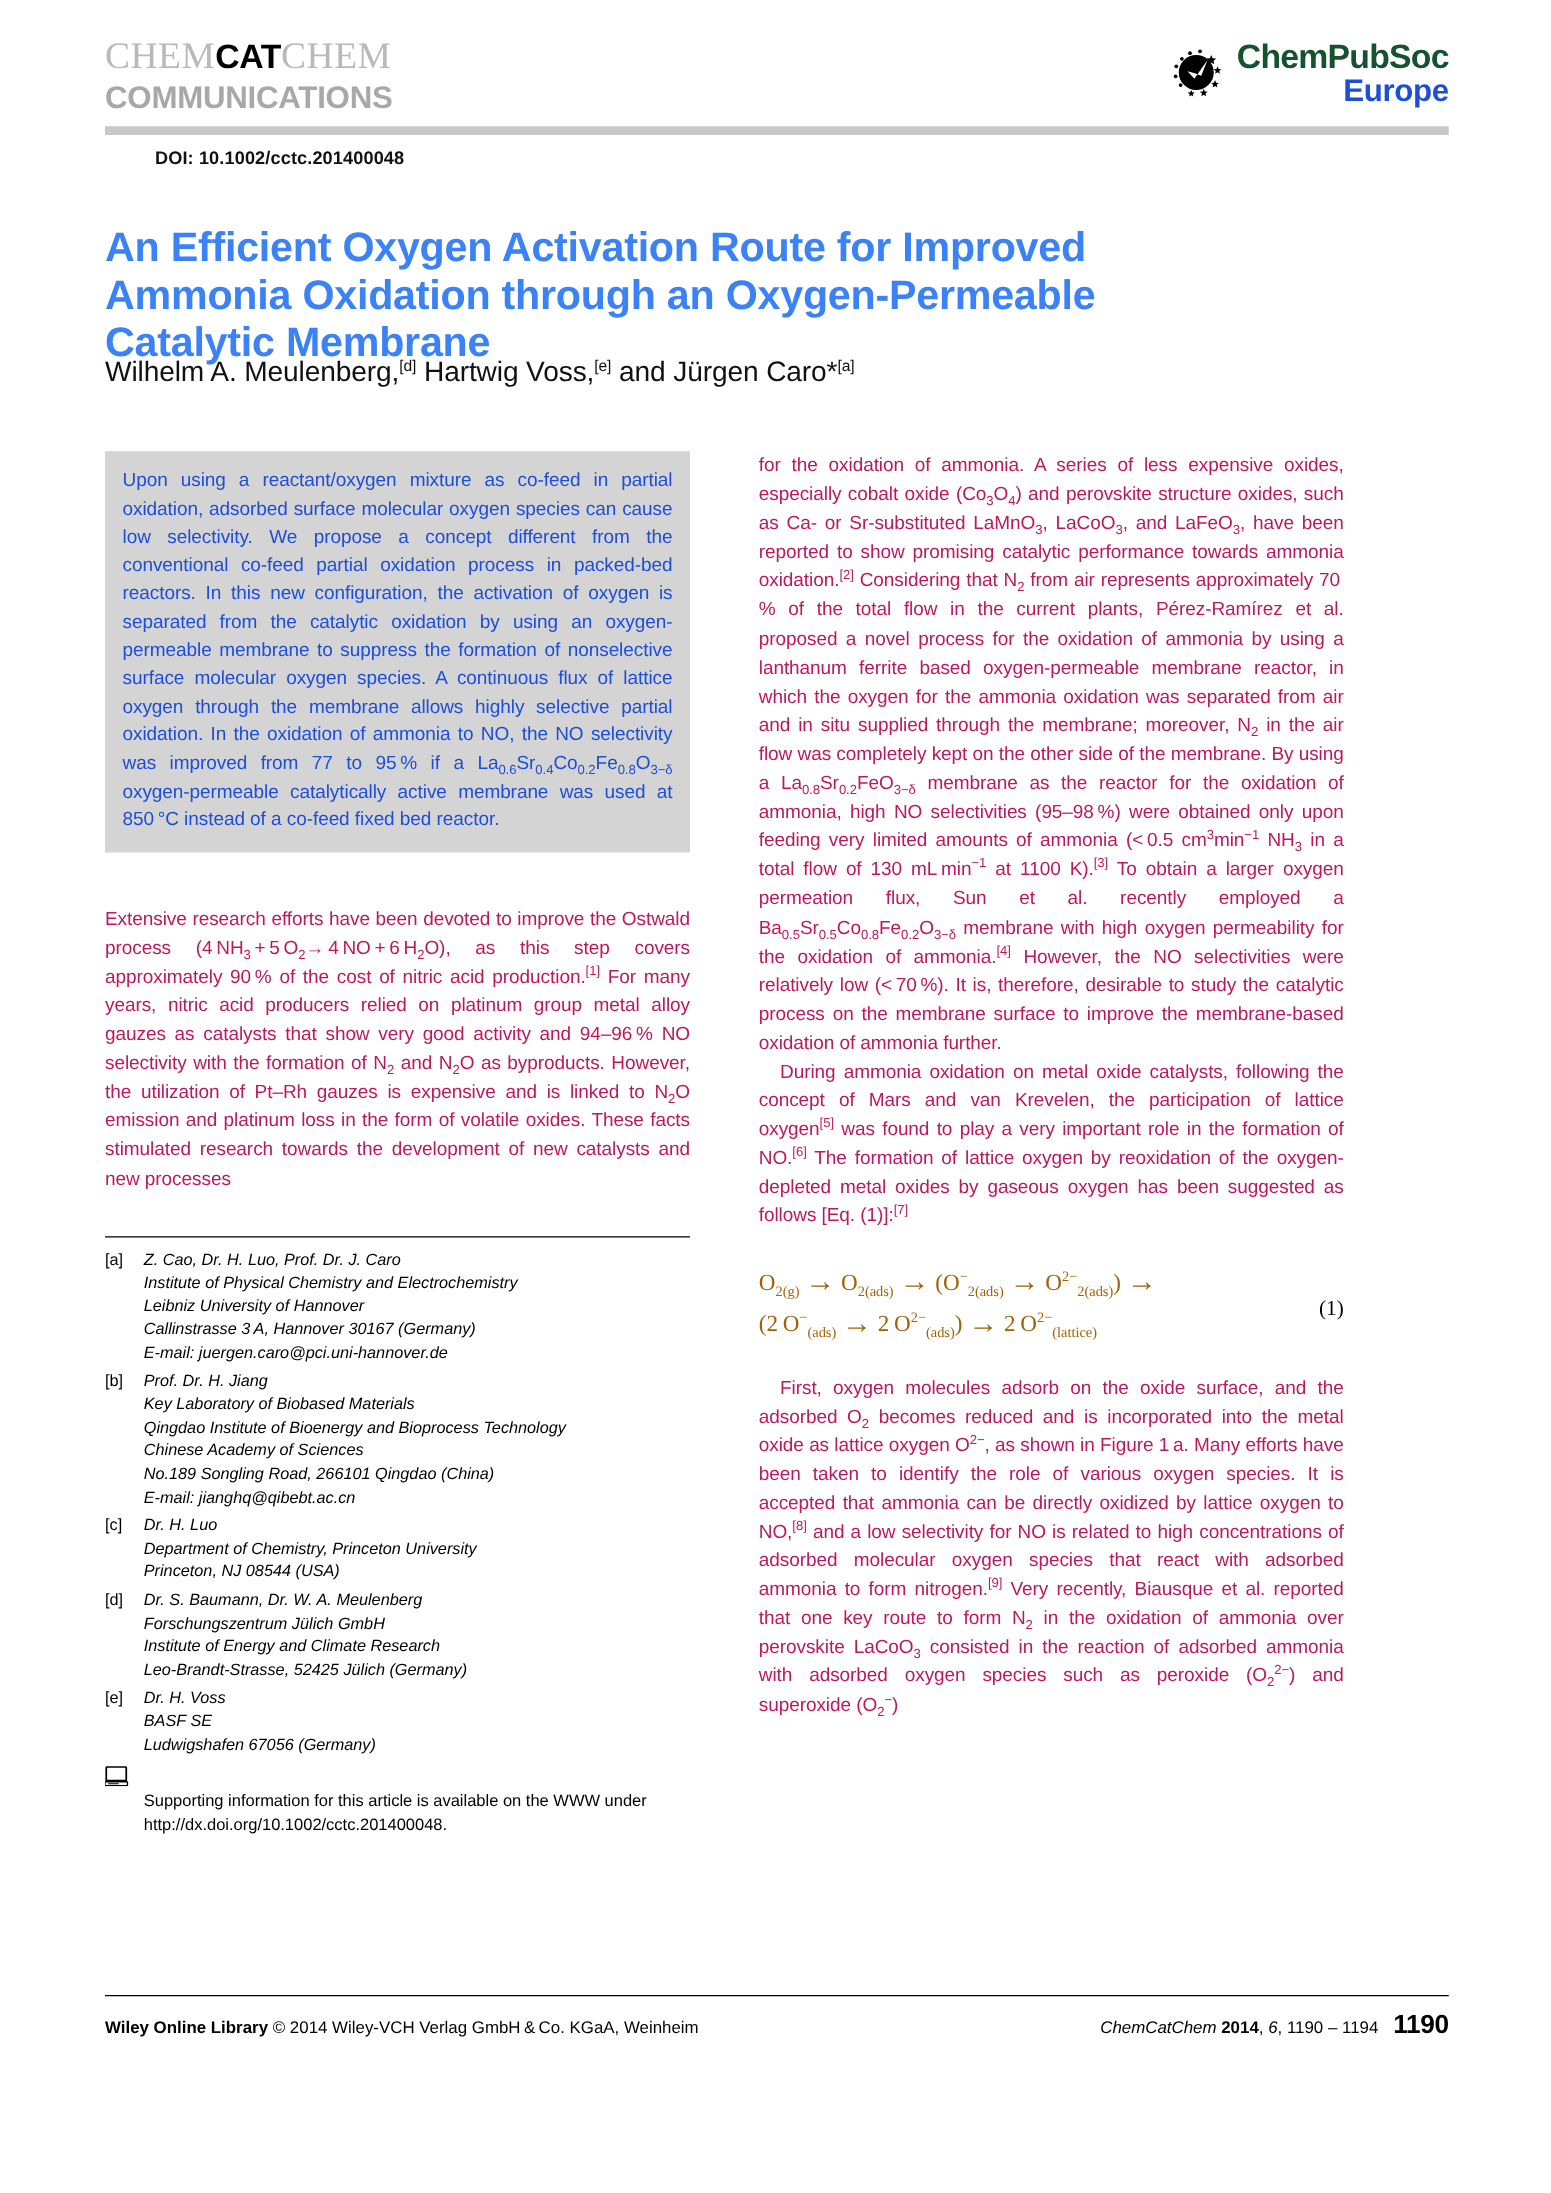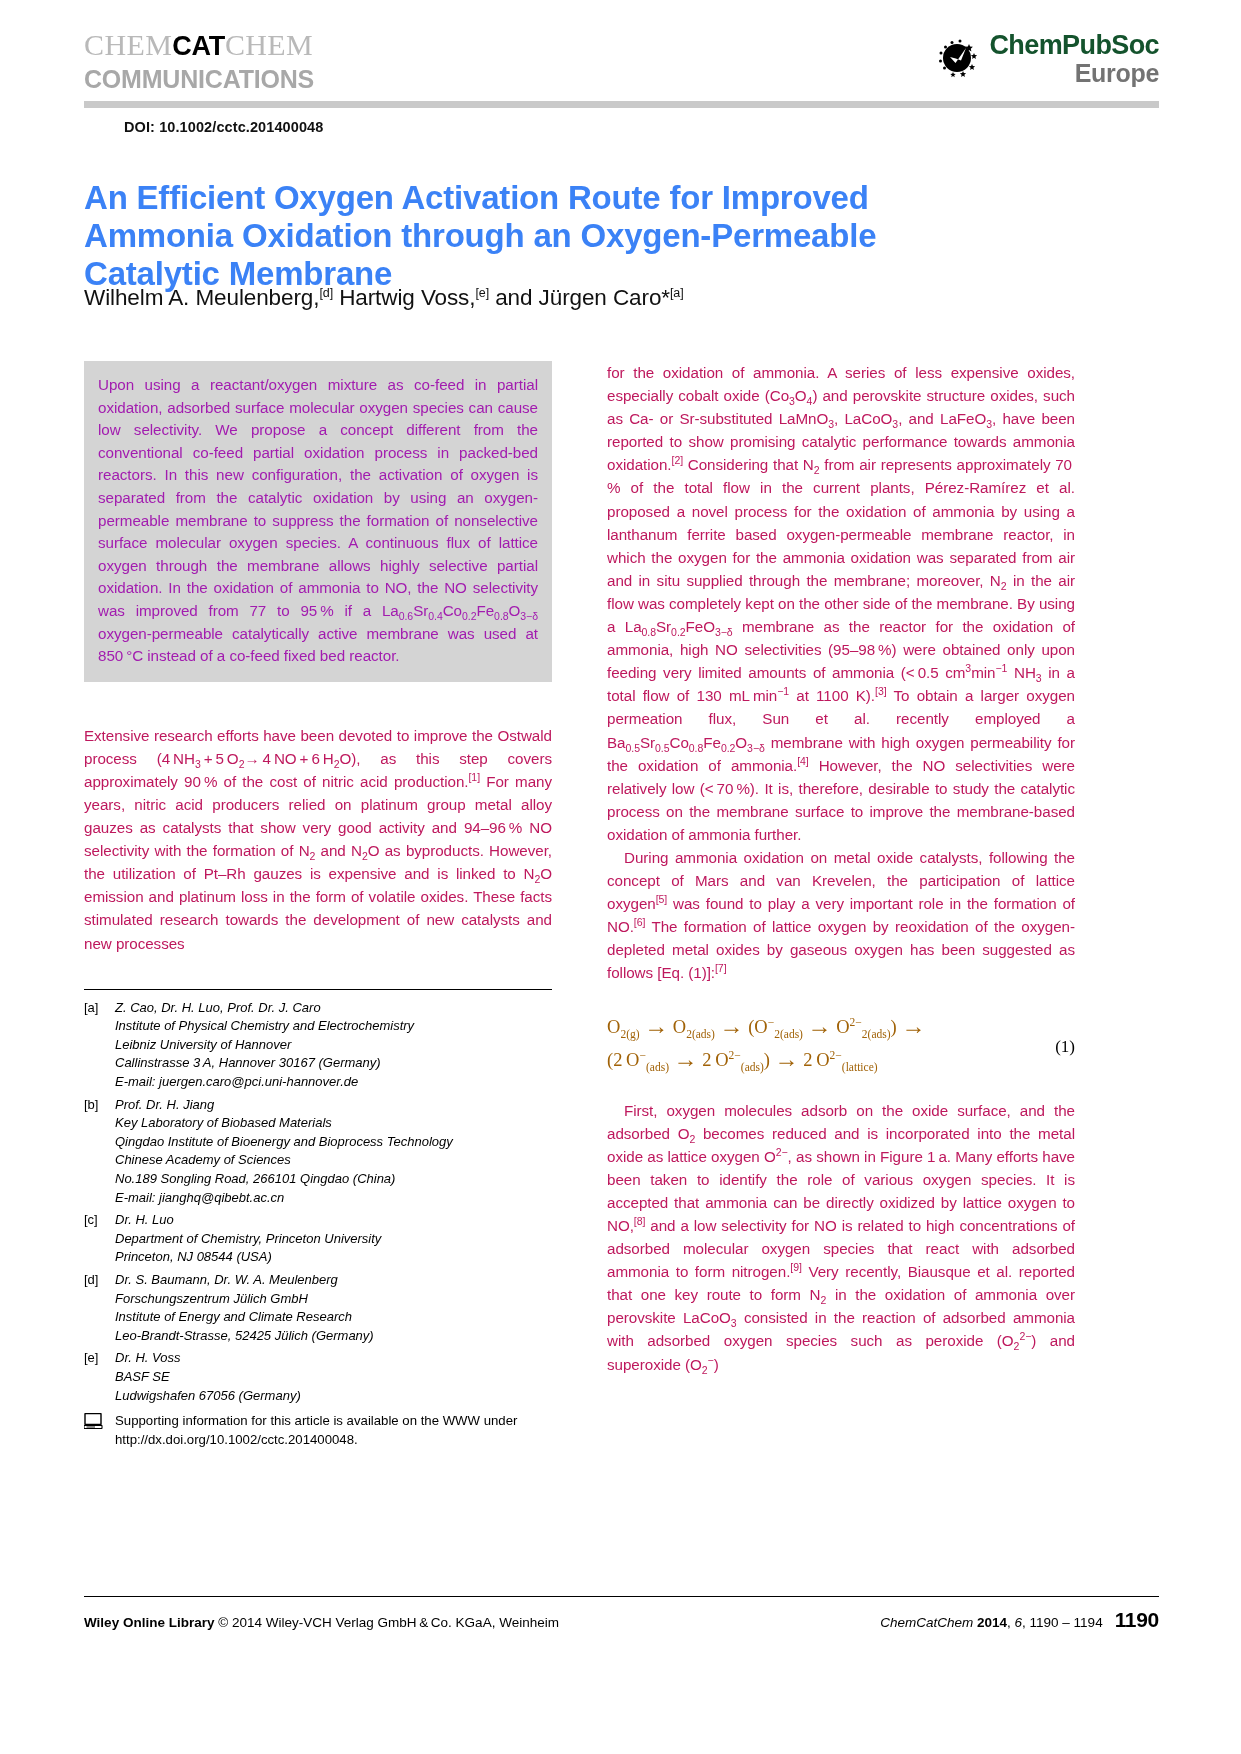--- a/index.html
+++ b/index.html
@@ -76,21 +76,21 @@
     font-weight: bold;
     font-size: 27px;
     color: #14532d;
     letter-spacing: -0.6px;
     display: block;
   }
   .pubsoc-text .pt2 {
     font-family: "Liberation Sans", sans-serif;
     font-weight: bold;
     font-size: 25px;
-    color: #737373;
+    color: #1d4ed8;
     letter-spacing: -0.3px;
     display: block;
     text-align: right;
     margin-top: 2px;
   }
 
   .header-rule {
     position: absolute;
     left: 84px; top: 101px;
     width: 1075px; height: 7px;
@@ -146,21 +146,21 @@
 
   
   .abstract {
     background: #d4d4d4;
     padding: 13px 14px 14px 14px;
     box-sizing: border-box;
     width: 468px;
     font-size: 15.2px;
     line-height: 22.6px;
     text-align: justify;
-    color: #a21caf;
+    color: #1d4ed8;
     letter-spacing: -0.05px;
   }
 
   
   .body-text {
     font-size: 15.2px;
     line-height: 23.1px;
     text-align: justify;
     color: #be185d;
     letter-spacing: -0.05px;
@@ -202,21 +202,21 @@
     margin-top: 6px;
     font-style: normal;
     font-size: 13.2px;
     line-height: 19px;
   }
   .si-icon {
     width: 31px;
     flex: 0 0 31px;
     padding-top: 2px;
   }
-  .si-body { flex: 1; }
+  .si-body { flex: 1; margin-top: 20px; }
 
   
   .equation-block {
     position: relative;
     margin: 26px 0 22px 0;
     width: 468px;
     min-height: 62px;
   }
   .eq-content {
     font-family: "Liberation Serif", serif;

